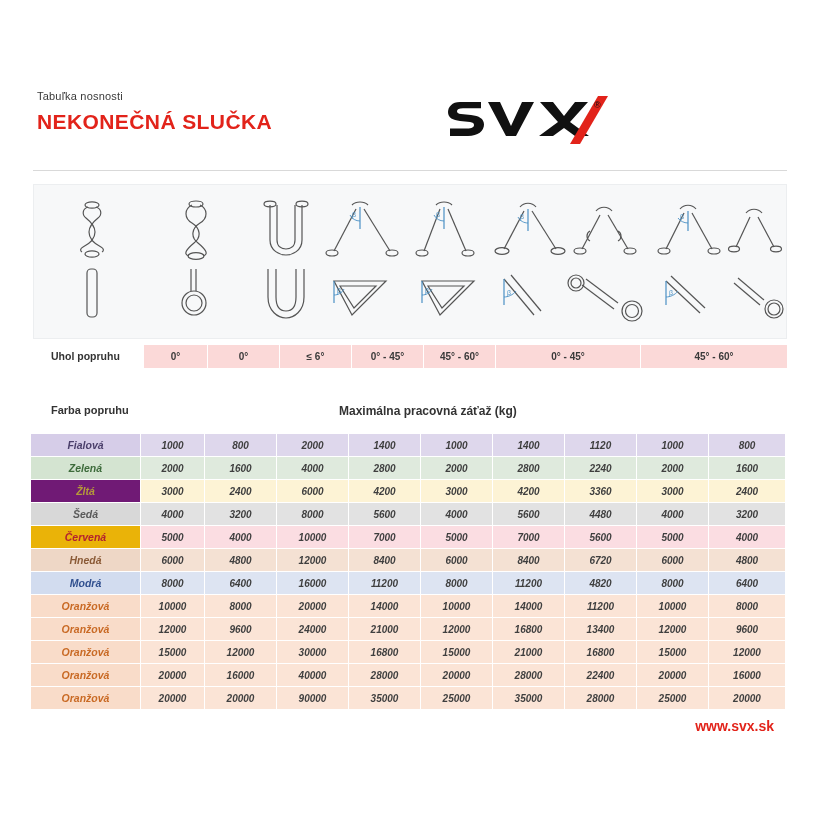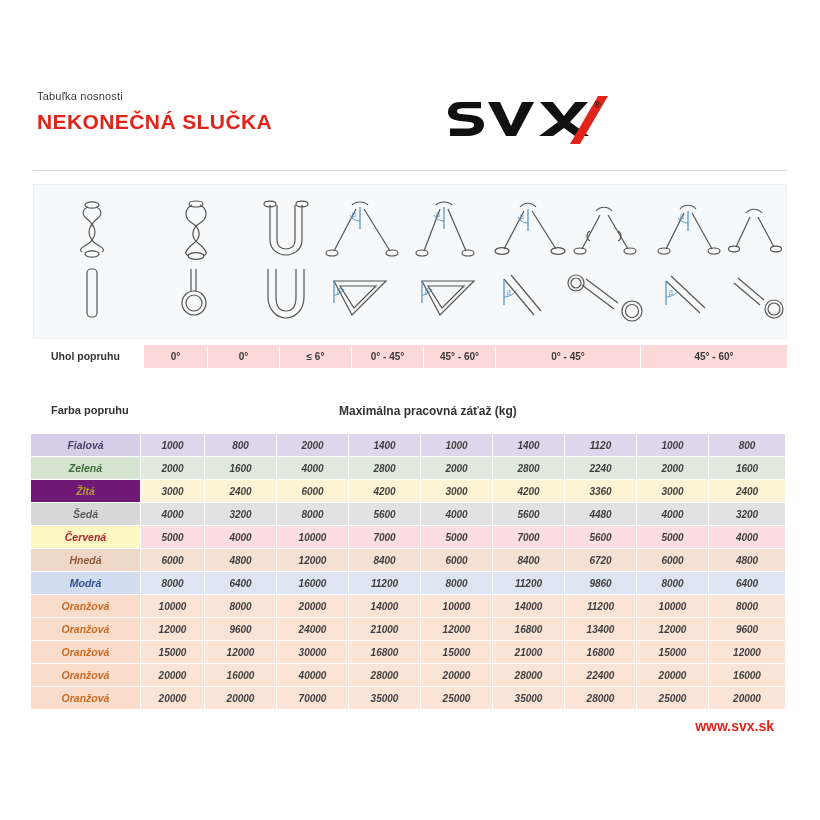--- a/index.html
+++ b/index.html
@@ -341,21 +341,21 @@
           <td style="background: rgb(226, 226, 226);">3200</td>
           <td style="background: rgb(226, 226, 226);">8000</td>
           <td style="background: rgb(226, 226, 226);">5600</td>
           <td style="background: rgb(226, 226, 226);">4000</td>
           <td style="background: rgb(226, 226, 226);">5600</td>
           <td style="background: rgb(226, 226, 226);">4480</td>
           <td style="background: rgb(226, 226, 226);">4000</td>
           <td style="background: rgb(226, 226, 226);">3200</td>
         </tr>
         <tr>
-          <td class="color-name" style="background: #fef9c3; color: rgb(179, 34, 47);">Červená</td>
+          <td class="color-name" style="background: #eab308; color: rgb(179, 34, 47);">Červená</td>
           <td style="background: rgb(251, 221, 226);">5000</td>
           <td style="background: rgb(251, 221, 226);">4000</td>
           <td style="background: rgb(251, 221, 226);">10000</td>
           <td style="background: rgb(251, 221, 226);">7000</td>
           <td style="background: rgb(251, 221, 226);">5000</td>
           <td style="background: rgb(251, 221, 226);">7000</td>
           <td style="background: rgb(251, 221, 226);">5600</td>
           <td style="background: rgb(251, 221, 226);">5000</td>
           <td style="background: rgb(251, 221, 226);">4000</td>
         </tr>
@@ -372,21 +372,21 @@
           <td style="background: rgb(244, 225, 211);">4800</td>
         </tr>
         <tr>
           <td class="color-name" style="background: rgb(210, 220, 239); color: rgb(49, 80, 143);">Modrá</td>
           <td style="background: rgb(221, 228, 242);">8000</td>
           <td style="background: rgb(221, 228, 242);">6400</td>
           <td style="background: rgb(221, 228, 242);">16000</td>
           <td style="background: rgb(221, 228, 242);">11200</td>
           <td style="background: rgb(221, 228, 242);">8000</td>
           <td style="background: rgb(221, 228, 242);">11200</td>
-          <td style="background: rgb(221, 228, 242);">9860</td>
+          <td style="background: rgb(221, 228, 242);">4820</td>
           <td style="background: rgb(221, 228, 242);">8000</td>
           <td style="background: rgb(221, 228, 242);">6400</td>
         </tr>
         <tr>
           <td class="color-name" style="background: rgb(249, 220, 201); color: rgb(201, 106, 37);">Oranžová</td>
           <td style="background: rgb(251, 228, 214);">10000</td>
           <td style="background: rgb(251, 228, 214);">8000</td>
           <td style="background: rgb(251, 228, 214);">20000</td>
           <td style="background: rgb(251, 228, 214);">14000</td>
           <td style="background: rgb(251, 228, 214);">10000</td>
@@ -428,21 +428,21 @@
           <td style="background: rgb(251, 228, 214);">20000</td>
           <td style="background: rgb(251, 228, 214);">28000</td>
           <td style="background: rgb(251, 228, 214);">22400</td>
           <td style="background: rgb(251, 228, 214);">20000</td>
           <td style="background: rgb(251, 228, 214);">16000</td>
         </tr>
         <tr>
           <td class="color-name" style="background: rgb(249, 220, 201); color: rgb(201, 106, 37);">Oranžová</td>
           <td style="background: rgb(251, 228, 214);">20000</td>
           <td style="background: rgb(251, 228, 214);">20000</td>
-          <td style="background: rgb(251, 228, 214);">70000</td>
+          <td style="background: rgb(251, 228, 214);">90000</td>
           <td style="background: rgb(251, 228, 214);">35000</td>
           <td style="background: rgb(251, 228, 214);">25000</td>
           <td style="background: rgb(251, 228, 214);">35000</td>
           <td style="background: rgb(251, 228, 214);">28000</td>
           <td style="background: rgb(251, 228, 214);">25000</td>
           <td style="background: rgb(251, 228, 214);">20000</td>
         </tr>
       </tbody>
   </table>
 

